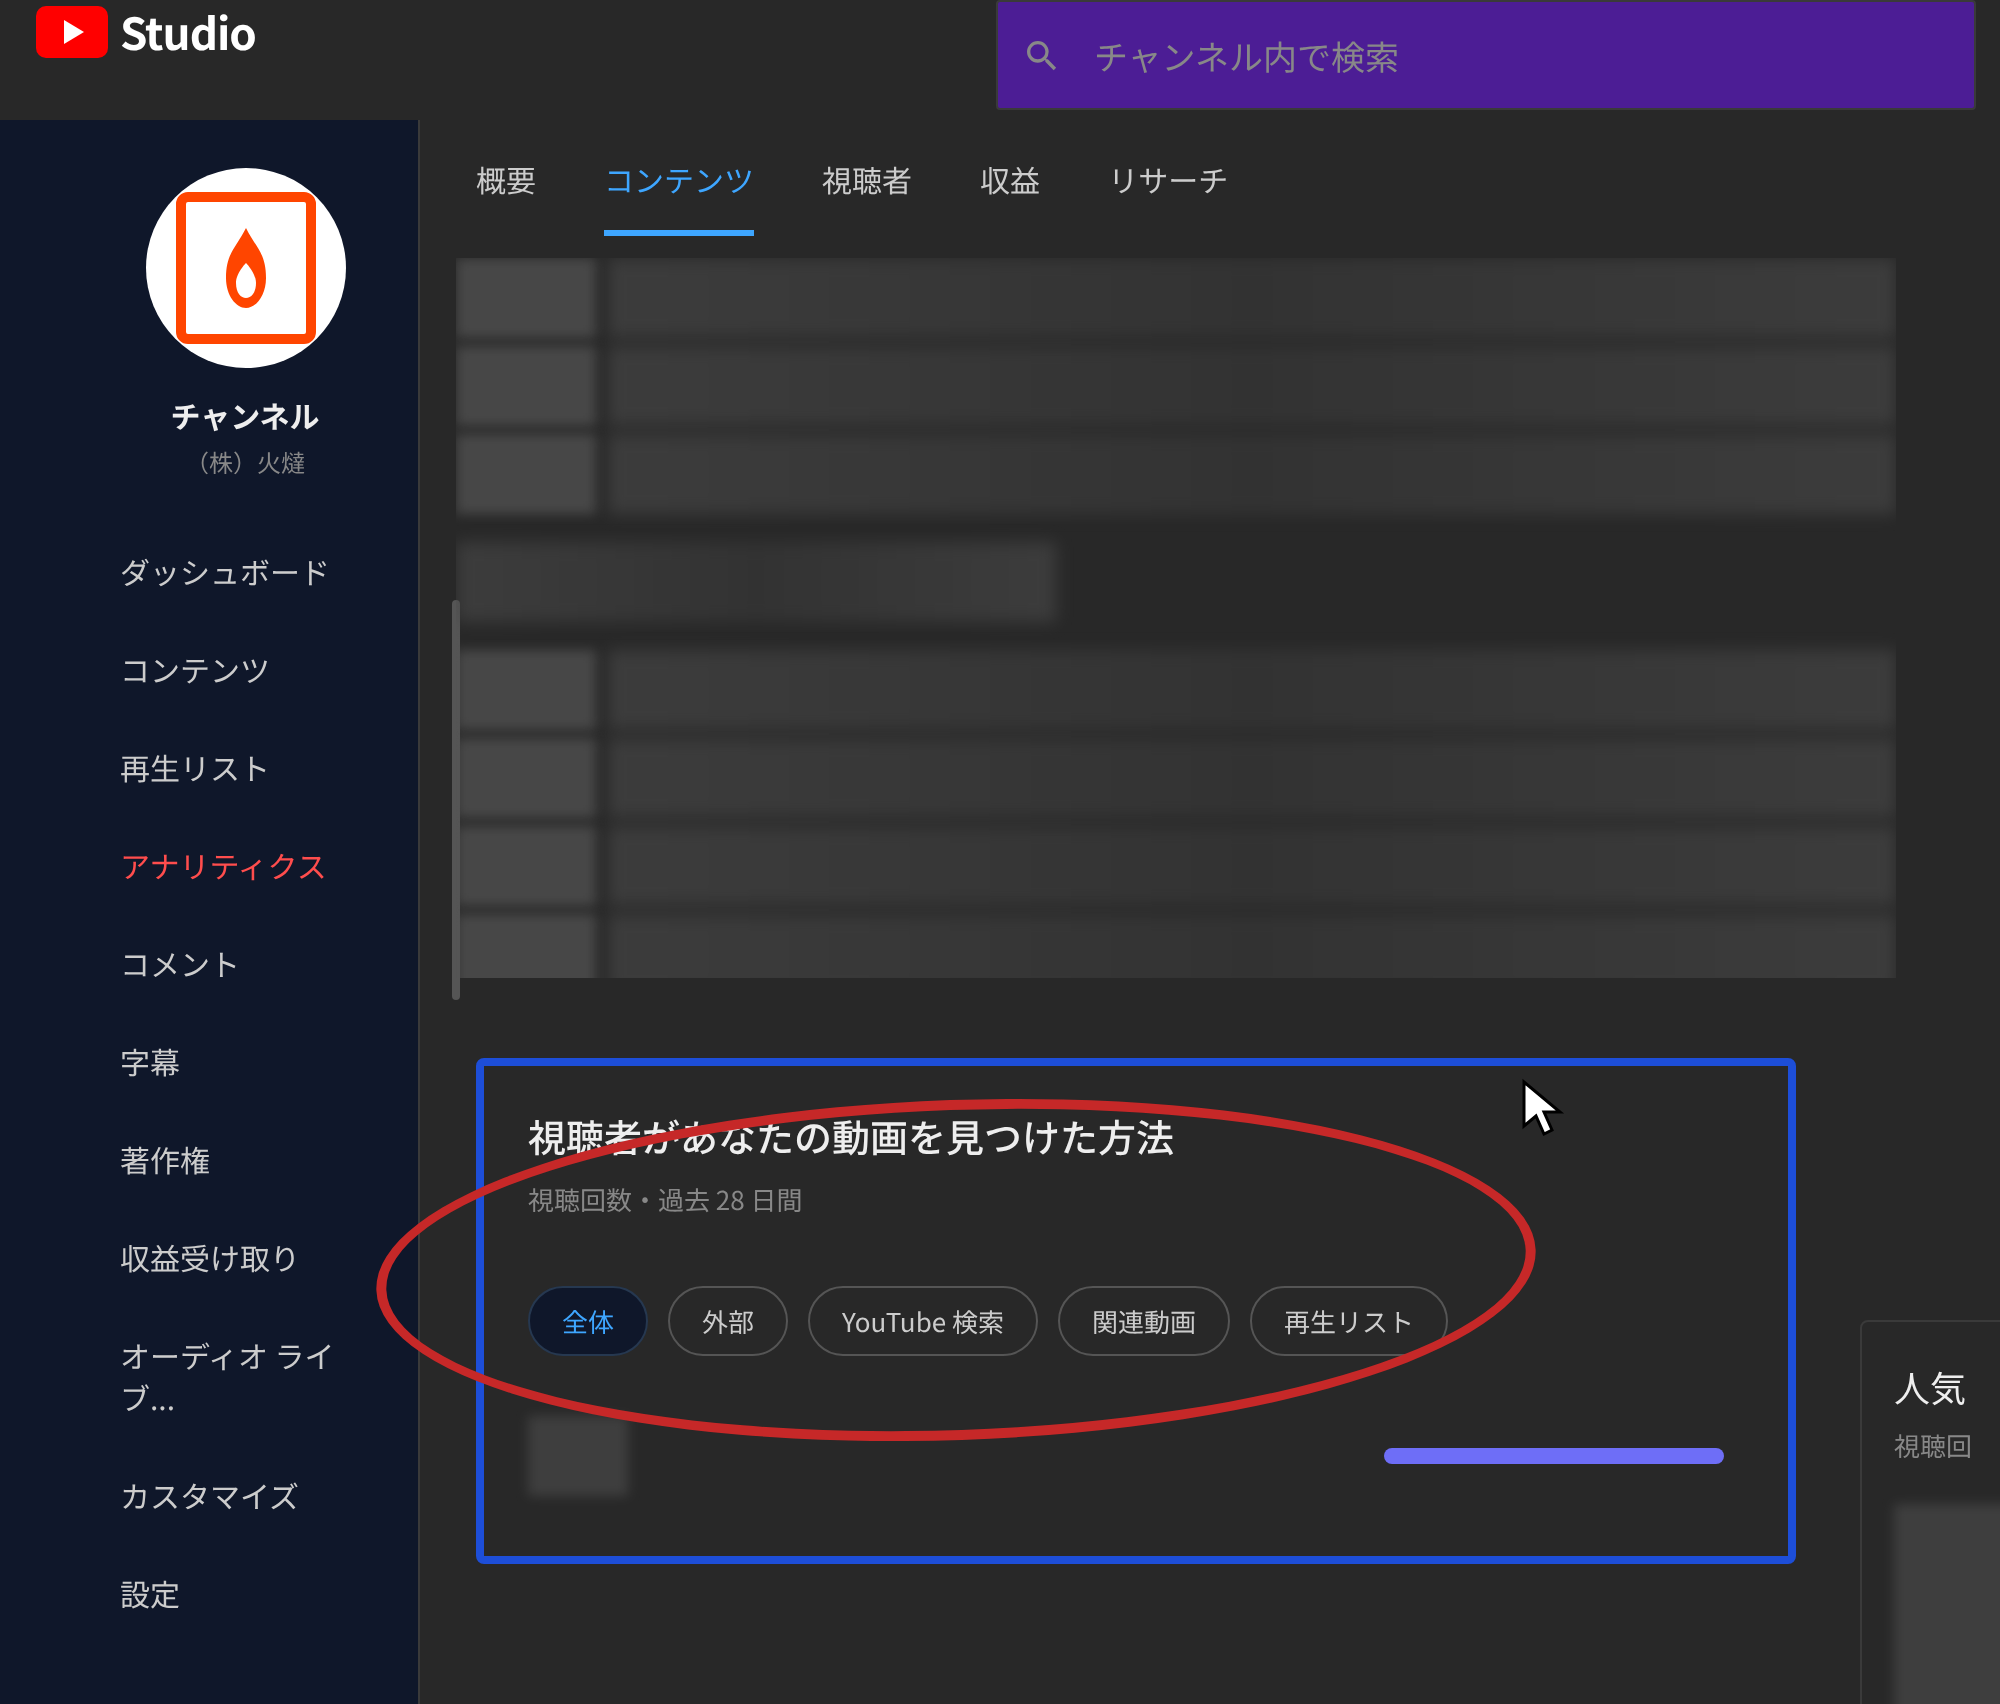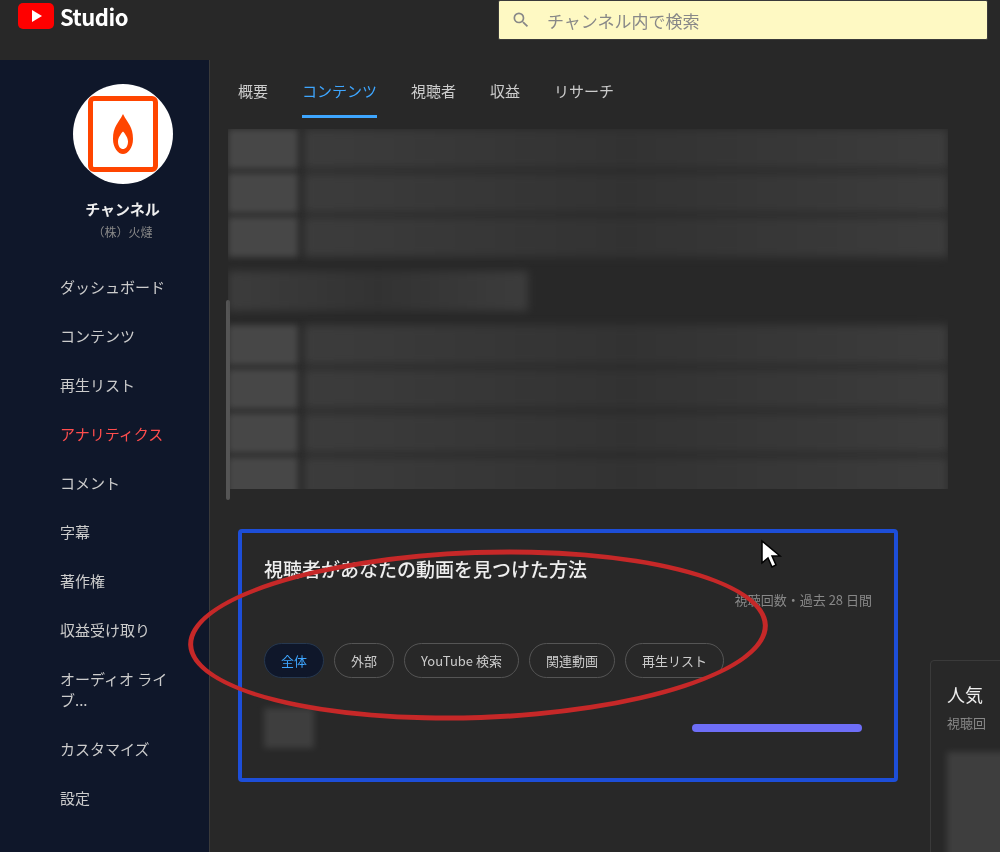--- a/index.html
+++ b/index.html
@@ -20,22 +20,22 @@
 .yt-play {
   width:0; height:0; border-left:10px solid #fff;
   border-top:6px solid transparent; border-bottom:6px solid transparent;
   margin-left:2px;
 }
 .logo-text { color:#fff; font-weight:700; font-size:22px; letter-spacing:-0.5px; }
 .search-wrap {
   margin-left:370px; flex:1;
 }
 .search-box {
-  display:flex; align-items:center; background:#fef9c3; border:1px solid #3a3a3a;
-  height:40px; border-radius:2px; padding:0 12px; width:490px;
+  display:flex; align-items:center; background:#4c1d95; border:1px solid #3a3a3a;
+  height:55px; border-radius:2px; padding:0 12px; width:490px;
 }
 .search-icon { width:20px; height:20px; fill:#888; margin-right:16px; }
 .search-ph { color:#888; font-size:17px; }
 .layout { display:flex; height:calc(100% - 60px); }
 .sidebar {
   width:210px; background:#0f172a; padding-top:10px; border-right:1px solid #3a3a3a;
   flex-shrink:0;
   padding-left:36px;
 }
 .avatar-wrap { display:flex; flex-direction:column; align-items:center; padding:14px 0 22px; }
@@ -64,21 +64,21 @@
   margin-top:10px; width:720px; height:360px; position:relative; overflow:hidden;
 }
 .blur-row { display:flex; gap:6px; margin-bottom:4px; }
 .blur-thumb { width:70px; height:40px; background:#555; filter:blur(3px); opacity:0.7; flex-shrink:0; }
 .blur-text { height:40px; flex:1; background:linear-gradient(90deg,#4a4a4a,#3a3a3a,#4a4a4a); filter:blur(4px); opacity:0.6; }
 .card {
   margin-top:40px; margin-left:10px; width:660px; border:4px solid #1d4ed8;
   border-radius:4px; padding:22px 22px 30px;
 }
 .card-title { color:#eee; font-size:19px; font-weight:500; }
-.card-sub { color:#888; font-size:13px; margin-top:8px;text-align:right; }
+.card-sub { color:#888; font-size:13px; margin-top:8px; }
 .chip-row { display:flex; gap:10px; margin-top:34px; flex-wrap:wrap; }
 .chip {
   padding:7px 16px; border:1px solid #555; border-radius:18px; font-size:13px;
   color:#ccc; cursor:pointer;
 }
 .chip.active { background:#0f172a; border-color:#263850; color:#3ea6ff; }
 .card-chart { margin-top:30px; display:flex; align-items:center; gap:20px; }
 .chart-blur { width:50px; height:40px; background:#555; filter:blur(3px); opacity:0.5; }
 .chart-bar { width:170px; height:8px; background:#6e6ef7; border-radius:4px; margin-left:auto; margin-right:10px; }
 .side-card {

